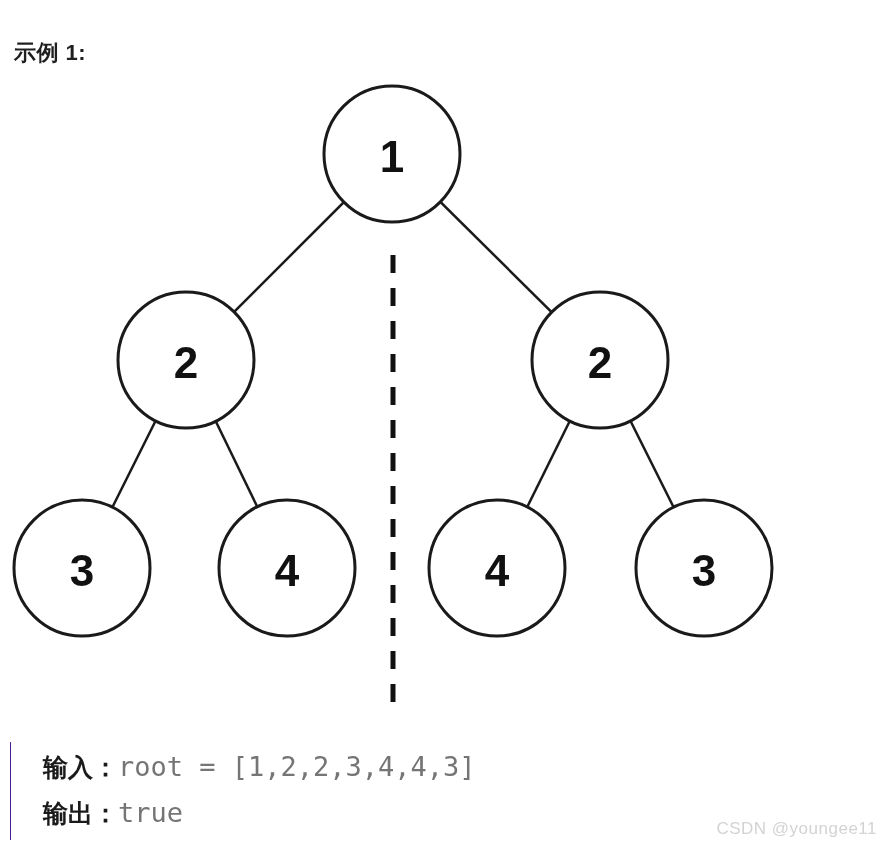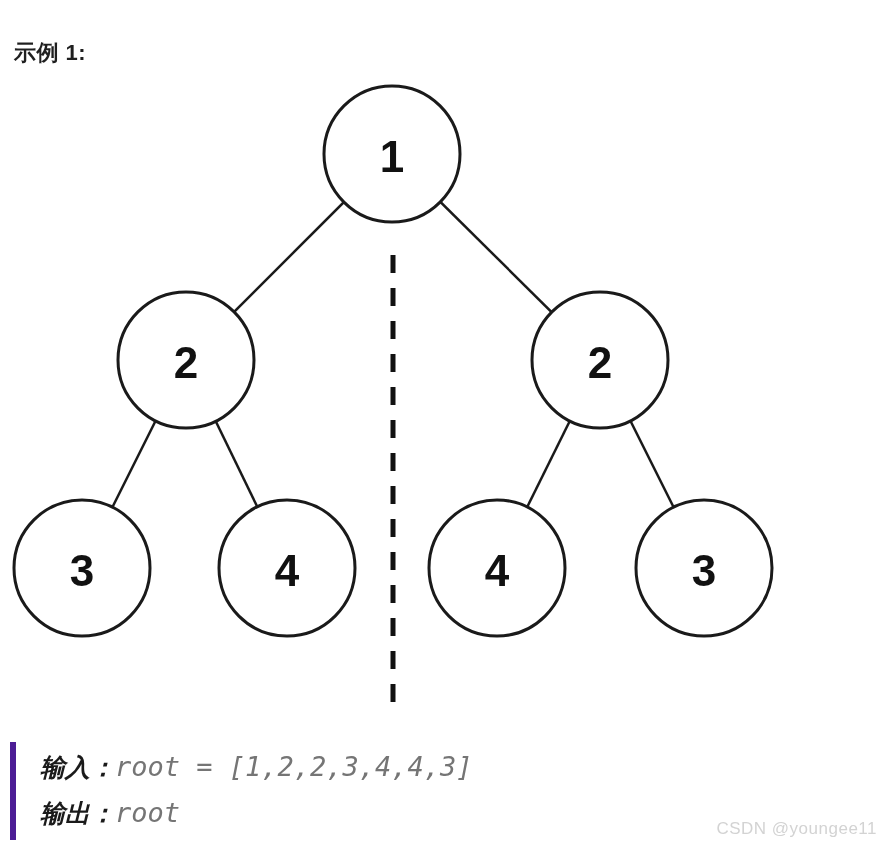--- a/index.html
+++ b/index.html
@@ -24,24 +24,23 @@
   .tree-svg {
     position: absolute;
     left: 0;
     top: 0;
   }
   .example-block {
     position: absolute;
     left: 10px;
     top: 742px;
     width: 850px;
-    border-left: 6px solid #4c1d95;
-    padding: 2px 0 4px 24px;
+    border-left: 1px solid #4c1d95;
+    padding: 2px 0 4px 32px;
     box-sizing: border-box;
-    font-style: italic;
   }
   .io-line {
     font-size: 27px;
     line-height: 45px;
     white-space: pre;
   }
   .io-label {
     font-family: "Liberation Sans", sans-serif;
     font-weight: 700;
     font-size: 25px;
@@ -88,18 +87,18 @@
       <circle cx="287" cy="568" r="68" fill="#ffffff" stroke="#1a1a1a" stroke-width="3"></circle>
       <text x="287" y="568" text-anchor="middle" dominant-baseline="central" dy="2" fill="#111111" font-family="&quot;Liberation Sans&quot;, sans-serif" font-size="44" font-weight="700">4</text>
       <circle cx="497" cy="568" r="68" fill="#ffffff" stroke="#1a1a1a" stroke-width="3"></circle>
       <text x="497" y="568" text-anchor="middle" dominant-baseline="central" dy="2" fill="#111111" font-family="&quot;Liberation Sans&quot;, sans-serif" font-size="44" font-weight="700">4</text>
       <circle cx="704" cy="568" r="68" fill="#ffffff" stroke="#1a1a1a" stroke-width="3"></circle>
       <text x="704" y="568" text-anchor="middle" dominant-baseline="central" dy="2" fill="#111111" font-family="&quot;Liberation Sans&quot;, sans-serif" font-size="44" font-weight="700">3</text>
     </svg>
 
   <div class="example-block">
     <div class="io-line"><span class="io-label">输入：</span><span class="io-value">root = [1,2,2,3,4,4,3]</span></div>
-    <div class="io-line"><span class="io-label">输出：</span><span class="io-value">root</span></div>
+    <div class="io-line"><span class="io-label">输出：</span><span class="io-value">true</span></div>
   </div>
 
   <div class="watermark">CSDN @youngee11</div>
 
 </div>
 
 </body></html>

